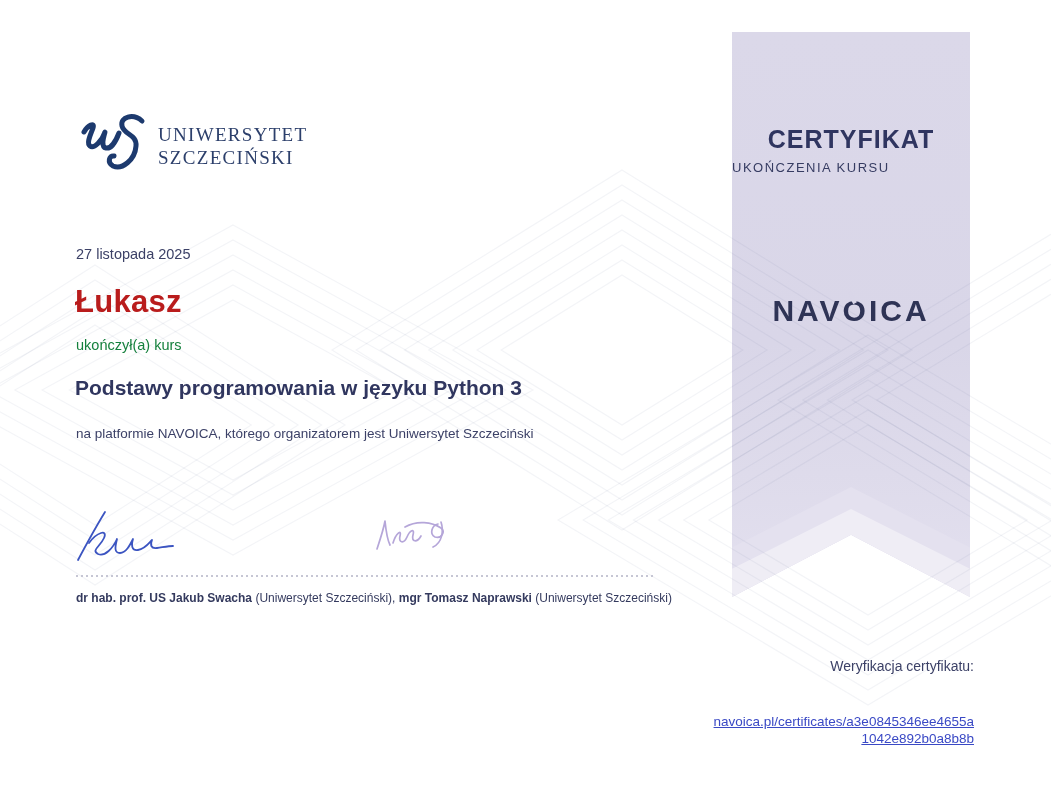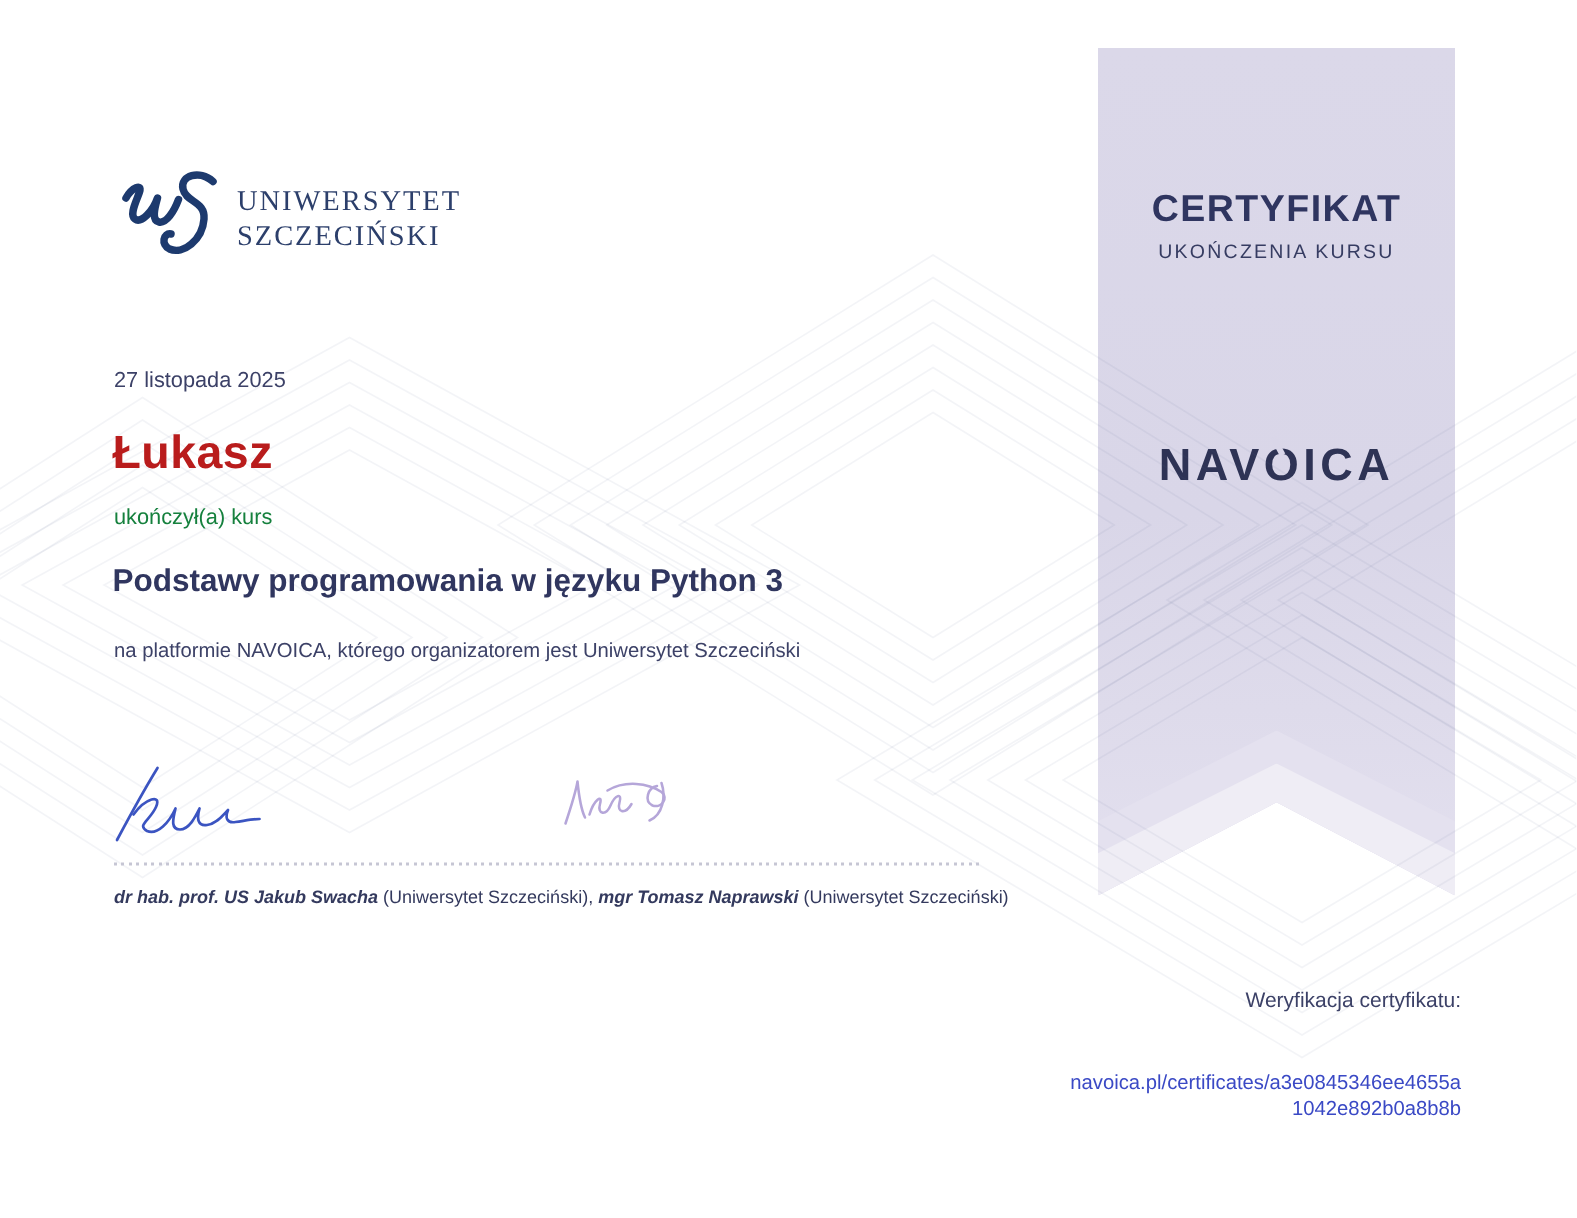--- a/index.html
+++ b/index.html
@@ -45,21 +45,21 @@
     clip-path:polygon(0 68%, 50% 0, 100% 68%, 100% 100%, 0 100%);
   }
   .ribbon-title {
     position:absolute; left:0; right:0; top:93px;
     text-align:center;
     font-size:25px; font-weight:700; letter-spacing:1px;
     color:#2f3560;
   }
   .ribbon-subtitle {
     position:absolute; left:0; right:0; top:128px;
-    text-align:center;
+    text-align:left;
     font-size:13px; font-weight:400; letter-spacing:1.5px;
     color:#363c62;
   }
   .brand-wrap {
     position:absolute; left:0; right:0; top:262px;
     text-align:center;
   }
   .brand {
     position:relative; display:inline-block;
     font-size:30px; font-weight:700; letter-spacing:3px;
@@ -114,35 +114,36 @@
   .dotted-separator {
     position:absolute; left:76px; top:575px;
     width:580px; height:2px;
     background:repeating-linear-gradient(90deg,#c6c6d4 0 1.7px, transparent 1.7px 5px);
   }
   .signers-line {
     position:absolute; left:76px; top:590px;
     width:620px;
     font-size:12px; color:#343a5e; line-height:16px;
   }
-  .signers-line .signer-name { font-weight:700;font-style:italic; }
+  .signers-line .signer-name { font-weight:700; }
 
   
   .verification {
     position:absolute; right:77px; top:658px;
     text-align:right;
   }
   .verification-label {
     font-size:14px; color:#3c4167;
     margin-bottom:9px;
   }
   .verification-link {
     display:block;
     font-size:13.5px; line-height:17px;
     color:#3a49c5;
+    text-decoration:underline;
     cursor:pointer;
     margin-top:39px;
   }
   .verification-link span { display:block; }
 </style>
 </head>
 <body>
 
 <div id="certificate-page">
 

